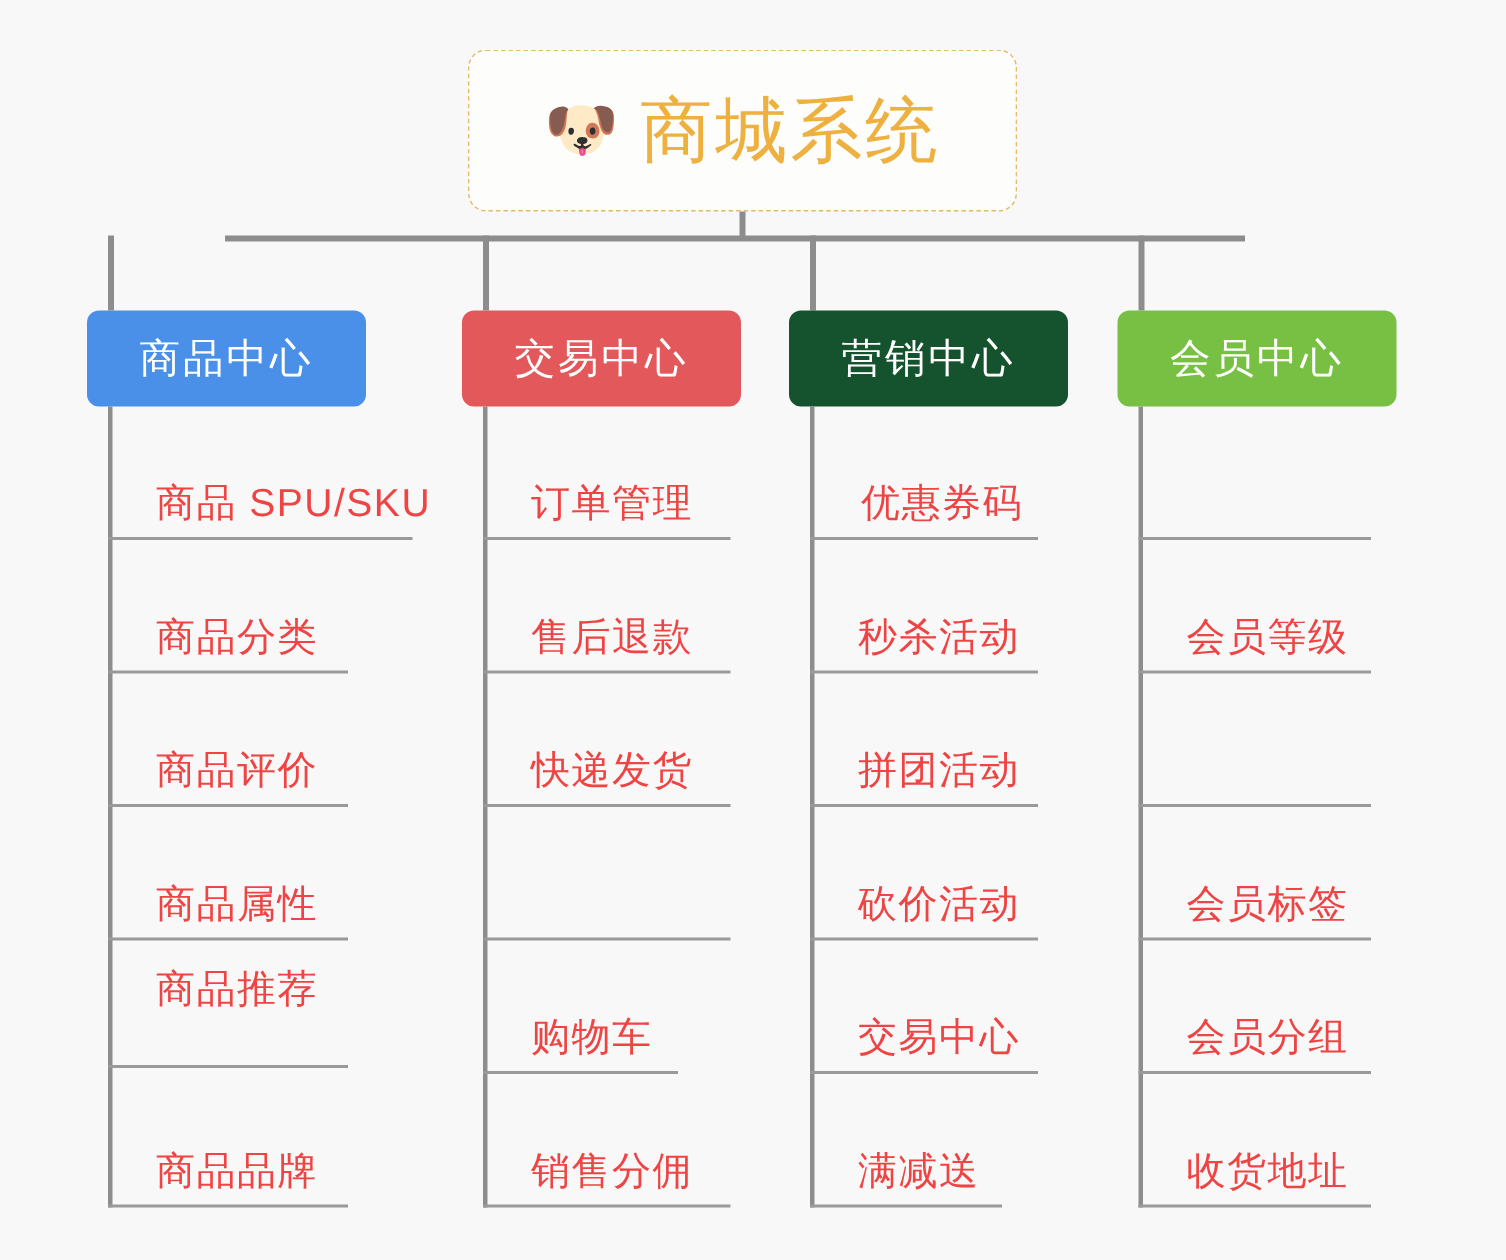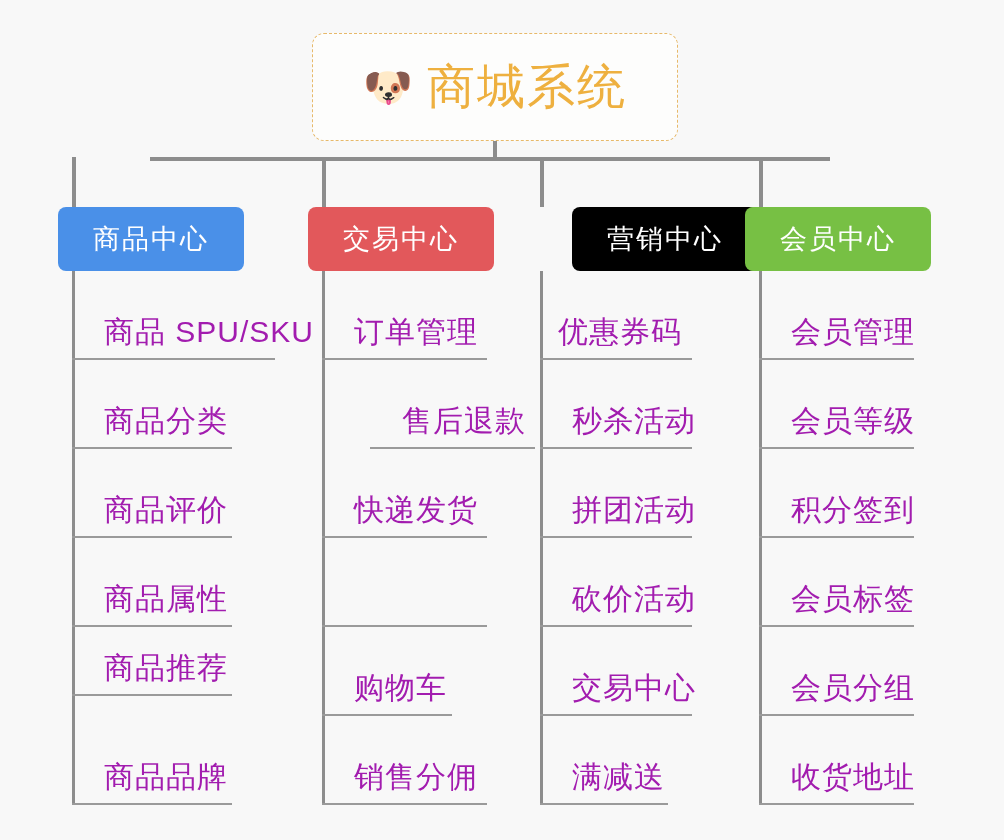--- a/index.html
+++ b/index.html
@@ -101,22 +101,22 @@
   }
   .leaf {
     position: absolute;
     left: 0;
     height: 89px;
     display: flex;
     flex-direction: column;
     justify-content: flex-end;
   }
   .leaf-label {
-    font-size: 30px;
-    color: #a21caf;
+    font-size: 26px;
+    color: #ef4444;
     white-space: nowrap;
     padding: 0 10px 5px 32px;
     letter-spacing: 1px;
   }
   .leaf-rule {
     height: 2px;
     background: #9a9a9a;
     width: 100%;
   }
 </style>
@@ -140,21 +140,21 @@
       <div class="conn conn-drop" style="left: 759px;"></div>
     </div>
 
   <div id="cat-boxes">
       <div class="cat-box" style="left: 58px; width: 186px; background: rgb(74, 144, 232);">
         <span>商品中心</span>
       </div>
       <div class="cat-box" style="left: 308px; width: 186px; background: rgb(226, 88, 91);">
         <span>交易中心</span>
       </div>
-      <div class="cat-box" style="left: 526px; width: 186px; background: #000000; margin-left: 46px;">
+      <div class="cat-box" style="left: 526px; width: 186px; background: #14532d;">
         <span>营销中心</span>
       </div>
       <div class="cat-box" style="left: 745px; width: 186px; background: rgb(119, 192, 68);">
         <span>会员中心</span>
       </div>
     </div>
 
   <div id="columns">
       <div class="column" style="left: 72px;">
         <div class="trunk" style="height: 534px;"></div>
@@ -167,36 +167,36 @@
           <div class="leaf-rule"></div>
         </div>
         <div class="leaf" style="top: 178px; width: 160px;">
           <div class="leaf-label">商品评价</div>
           <div class="leaf-rule"></div>
         </div>
         <div class="leaf" style="top: 267px; width: 160px;">
           <div class="leaf-label">商品属性</div>
           <div class="leaf-rule"></div>
         </div>
-        <div class="leaf" style="top: 336px; width: 160px;">
+        <div class="leaf" style="top: 352px; width: 160px; gap: 28px;">
           <div class="leaf-label">商品推荐</div>
           <div class="leaf-rule"></div>
         </div>
         <div class="leaf" style="top: 445px; width: 160px;">
           <div class="leaf-label">商品品牌</div>
           <div class="leaf-rule"></div>
         </div>
       </div>
       <div class="column" style="left: 322px;">
         <div class="trunk" style="height: 534px;"></div>
         <div class="leaf" style="top: 0px; width: 165px; justify-content: flex-end;">
           <div class="leaf-label">订单管理</div>
           <div class="leaf-rule"></div>
         </div>
-        <div class="leaf" style="top: 89px; width: 165px; padding-left: 48px;">
+        <div class="leaf" style="top: 89px; width: 165px;">
           <div class="leaf-label">售后退款</div>
           <div class="leaf-rule"></div>
         </div>
         <div class="leaf" style="top: 178px; width: 165px;">
           <div class="leaf-label">快递发货</div>
           <div class="leaf-rule"></div>
         </div>
         <div class="leaf" style="top: 267px; width: 165px;">
           <div class="leaf-rule"></div>
         </div>
@@ -232,29 +232,27 @@
           <div class="leaf-rule"></div>
         </div>
         <div class="leaf" style="top: 445px; width: 128px;">
           <div class="leaf-label">满减送</div>
           <div class="leaf-rule"></div>
         </div>
       </div>
       <div class="column" style="left: 759px;">
         <div class="trunk" style="height: 534px;"></div>
         <div class="leaf" style="top: 0px; width: 155px;">
-          <div class="leaf-label">会员管理</div>
           <div class="leaf-rule"></div>
         </div>
         <div class="leaf" style="top: 89px; width: 155px;">
           <div class="leaf-label">会员等级</div>
           <div class="leaf-rule"></div>
         </div>
         <div class="leaf" style="top: 178px; width: 155px;">
-          <div class="leaf-label">积分签到</div>
           <div class="leaf-rule"></div>
         </div>
         <div class="leaf" style="top: 267px; width: 155px;">
           <div class="leaf-label">会员标签</div>
           <div class="leaf-rule"></div>
         </div>
         <div class="leaf" style="top: 356px; width: 155px;">
           <div class="leaf-label">会员分组</div>
           <div class="leaf-rule"></div>
         </div>

